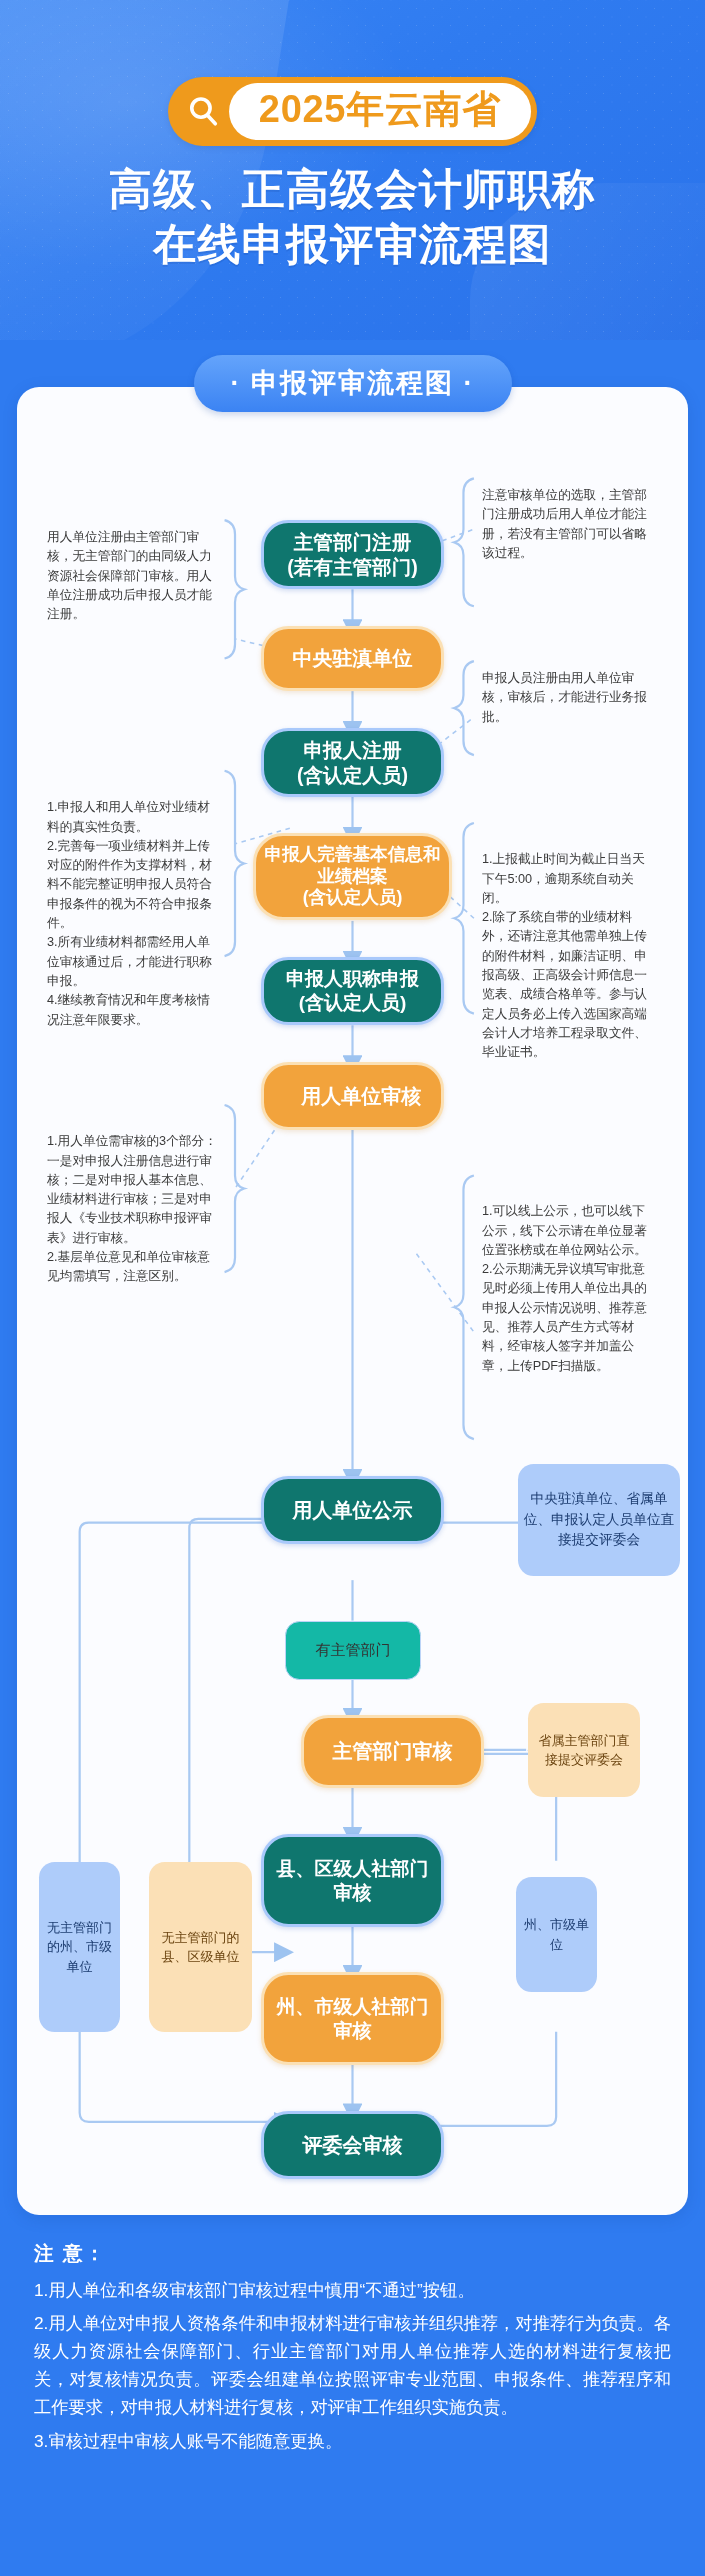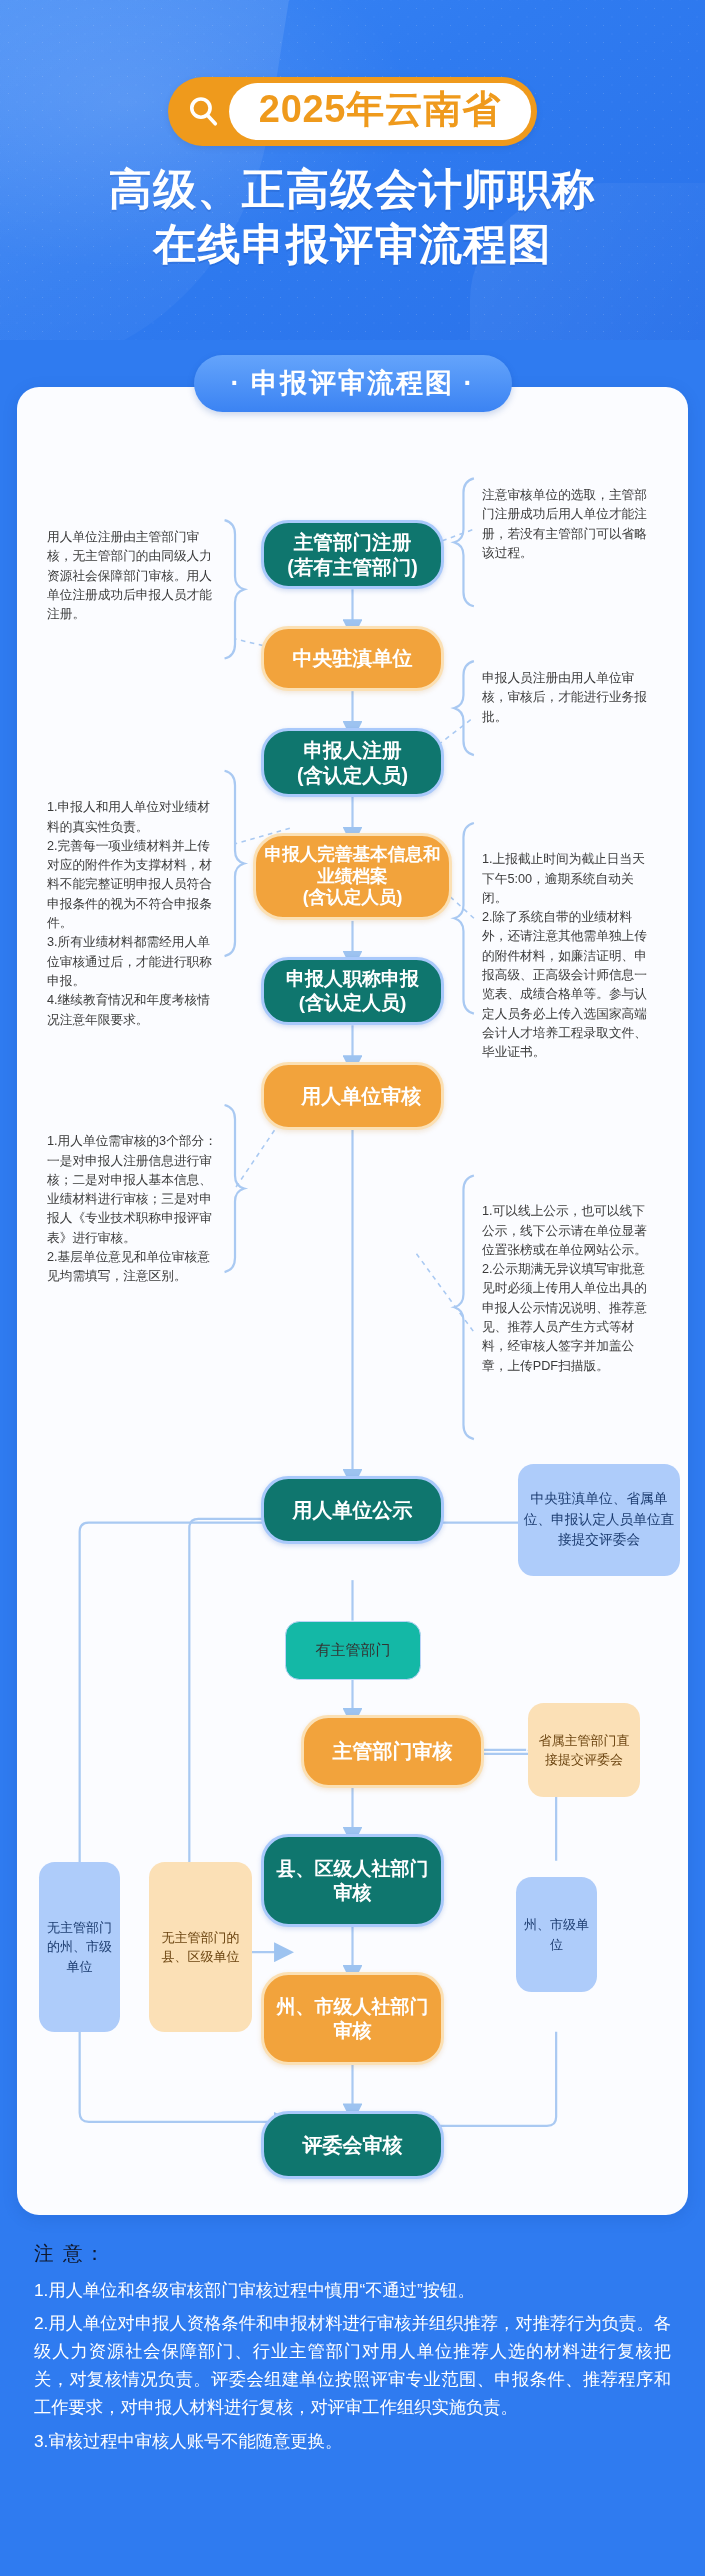--- a/index.html
+++ b/index.html
@@ -196,22 +196,22 @@
 
   
   .footer {
     position: absolute;
     left: 0; right: 0;
     top: 2215px;
     padding: 25px 34px 0 34px;
   }
   .footer-title {
     font-size: 19.6px;
-    font-weight: 400;
-    color: #0f172a;
+    font-weight: 700;
+    color: #ffffff;
     letter-spacing: 2px;
     margin-bottom: 9.1px;
   }
   .footer-item {
     font-size: 17.3px;
     color: #ffffff;
     line-height: 1.62;
     margin-bottom: 5.2px;
     text-align: justify;
   }

